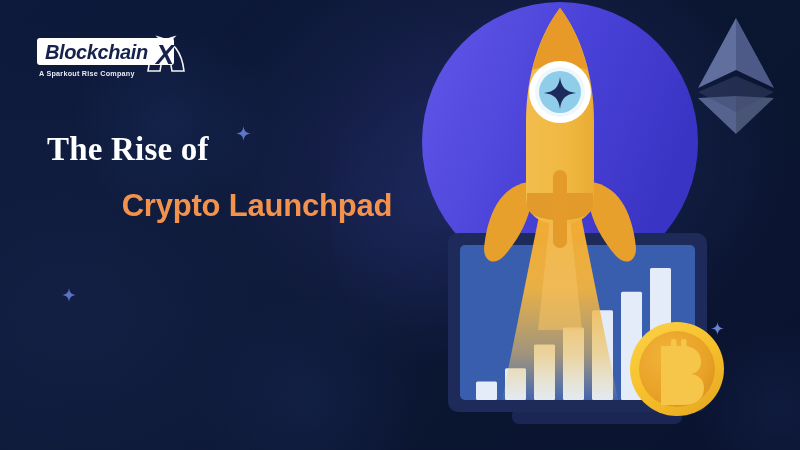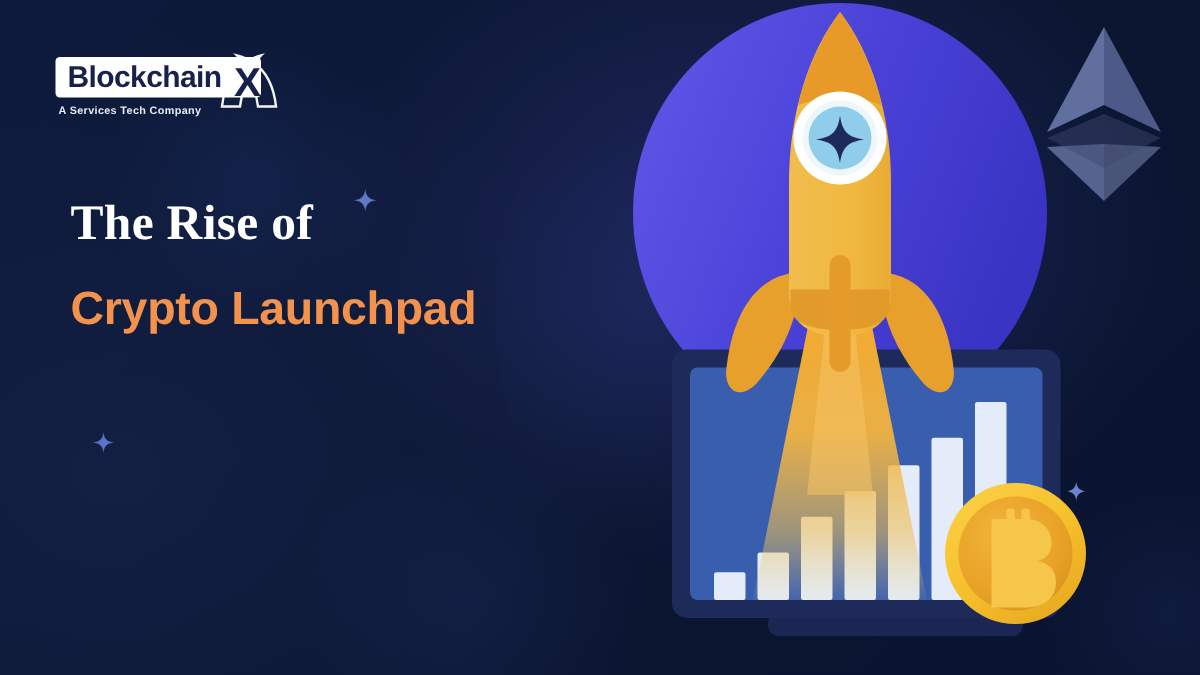--- a/index.html
+++ b/index.html
@@ -23,21 +23,21 @@
   .b3{left:330px;top:60px;width:180px;height:300px;background:radial-gradient(circle,rgba(46,62,140,.18),transparent 70%);}
   .b4{left:690px;top:330px;width:180px;height:160px;background:radial-gradient(circle,rgba(30,46,104,.25),transparent 70%);}
 
   
   .star{position:absolute;pointer-events:none;}
 
   
   #logo-block{position:absolute;left:37px;top:38px;width:130px;}
   #logo-plate{
     background:#ffffff;border-radius:3px;
-    padding:3px 26px 2px 8px;display:inline-block;position:relative;
+    padding:3px 26px 2px 8px;display:inline-block;position:relative;font-style:italic;
   }
   #logo-word{
     font-family:"Liberation Sans", sans-serif;
     font-weight:bold;font-size:20px;letter-spacing:-.4px;
     color:#16224c;line-height:22px;display:block;
   }
   #logo-x{
     position:absolute;right:-14px;top:-7px;width:44px;height:44px;
   }
   #logo-tagline{
@@ -49,21 +49,21 @@
   
   #headline{position:absolute;left:47px;top:132px;width:420px;}
   #kicker{
     font-family:"Liberation Serif", serif;
     font-size:33px;color:#ffffff;line-height:1.05;
     letter-spacing:.2px;margin:0 0 18px 0;font-weight:bold;
   }
   .hl-line{
     font-family:"Liberation Sans", sans-serif;
     font-weight:bold;font-size:31px;color:#f3924c;
-    line-height:1.34;letter-spacing:-.2px;margin:0;white-space:nowrap;
+    line-height:1.34;letter-spacing:-.2px;margin:16px;white-space:nowrap;text-align:center;
   }
 
   
   #art{position:absolute;left:400px;top:0;width:400px;height:450px;}
   #art svg{display:block;}
 </style>
 </head>
 <body>
 
 <div id="banner">
@@ -94,21 +94,21 @@
       <span id="logo-word">Blockchain</span>
       <span id="logo-x">
         <svg width="44" height="44" viewBox="0 0 44 44">
           <path d="M4 40 C6 22 14 10 30 6 C22 14 18 26 16 40 Z" fill="none" stroke="#ffffff" stroke-width="1.6" opacity="0.95"></path>
           <path d="M40 40 C38 22 30 10 14 6 C22 14 26 26 28 40 Z" fill="none" stroke="#ffffff" stroke-width="1.6" opacity="0.95"></path>
           <path d="M11 9 L33 35 M33 9 L11 35" stroke="#111c40" stroke-width="5.4" stroke-linecap="round" opacity="0"></path>
           <text x="21" y="33" text-anchor="middle" font-family="Liberation Sans, sans-serif" font-size="27" font-weight="bold" fill="#16224c">X</text>
         </svg>
       </span>
     </div>
-    <span id="logo-tagline">A Services Tech Company</span>
+    <span id="logo-tagline">A Sparkout Rise Company</span>
   </div>
 
   <div id="headline">
     <div id="kicker">The Rise of</div>
     <div class="hl-line">Crypto Launchpad</div>
   </div>
 
   <div id="art">
     <svg width="400" height="450" viewBox="0 0 400 450">
       <defs>

